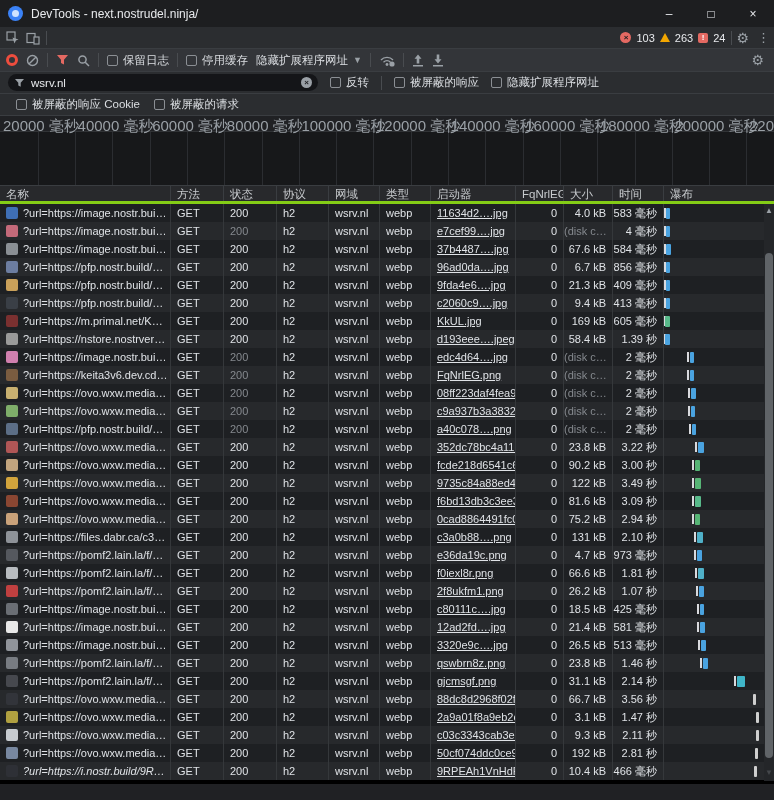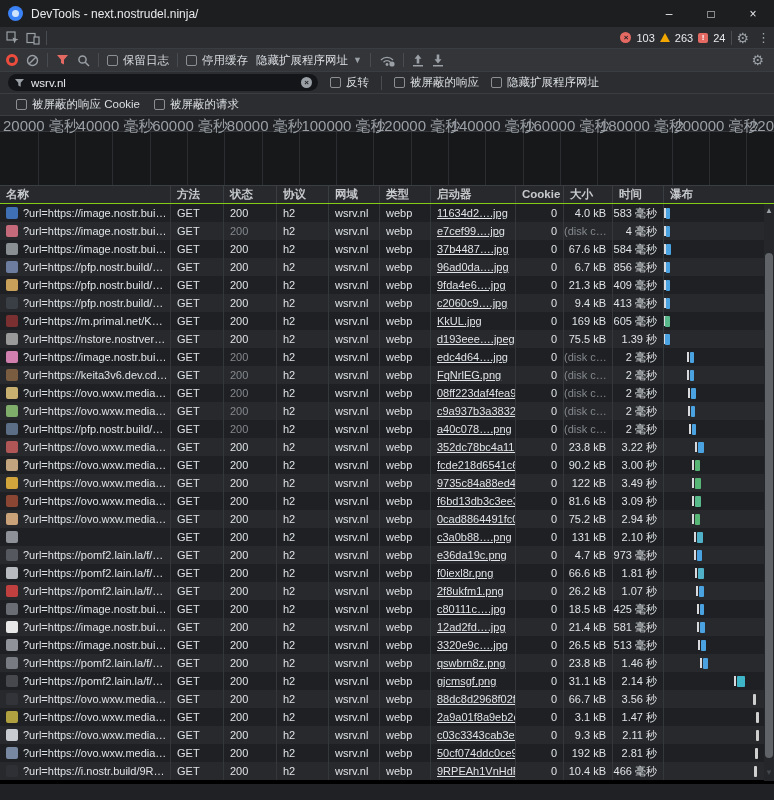--- a/index.html
+++ b/index.html
@@ -57,21 +57,21 @@
   .chipsbar .chk{margin-left:8px;}
 
   
   .overview{height:70px;background:#17181a;position:relative;overflow:hidden;border-bottom:1px solid #3a3d41;box-sizing:border-box;}
   .ruler{position:absolute;left:0;top:0;width:774px;height:15px;background:#202124;border-bottom:1px solid #313336;}
   .tick-label{position:absolute;top:1px;width:70px;text-align:right;color:#9aa0a6;font-size:15px;white-space:nowrap;}
   .gridline{position:absolute;top:0;bottom:0;width:1px;background:#2b2d31;}
 
   
   .thead,.row{display:grid;grid-template-columns:171px 53px 53px 52px 51px 51px 85px 48px 49px 51px 1fr;}
-  .thead{height:18px;background:#28292c;border-bottom:1px solid #84cc16;box-sizing:border-box;font-weight:bold;}
+  .thead{height:18px;background:#28292c;border-bottom:3px solid #84cc16;box-sizing:border-box;}
   .thead .hcell{color:#c7cacd;font-size:11.5px;line-height:17px;padding:0 0 0 6px;border-right:1px solid #3a3d41;
                 white-space:nowrap;overflow:hidden;box-sizing:border-box;}
   .thead .hcell:last-child{border-right:none;}
   .tbody{height:577px;overflow:hidden;position:relative;}
   .row{height:18px;}
   .row.odd{background:#1e2023;}
   .row.even{background:#27292c;}
   .cell{font-size:11px;line-height:18px;color:#dfe2e6;padding:0 0 0 6px;border-right:1px solid #35383b;
         white-space:nowrap;overflow:hidden;box-sizing:border-box;}
   .cell.r{text-align:right;padding:0 6px 0 0;}
@@ -276,21 +276,21 @@
   </div>
 
   <div class="thead" id="thead">
       <div class="hcell">名称</div>
       <div class="hcell">方法</div>
       <div class="hcell">状态</div>
       <div class="hcell">协议</div>
       <div class="hcell">网域</div>
       <div class="hcell">类型</div>
       <div class="hcell">启动器</div>
-      <div class="hcell">Cookie</div>
+      <div class="hcell">FqNrlEG</div>
       <div class="hcell">大小</div>
       <div class="hcell">时间</div>
       <div class="hcell">瀑布</div>
     </div>
 
   <div class="tbody" id="tbody">
       <div class="row odd">
         <div class="cell namecell">
           <div class="thumb" style="background: rgb(63, 111, 181);"></div>
           <div style="overflow: hidden; white-space: nowrap;">?url=https://image.nostr.bui…</div>
@@ -444,21 +444,21 @@
         </div>
         <div class="cell">GET</div>
         <div class="cell">200</div>
         <div class="cell">h2</div>
         <div class="cell">wsrv.nl</div>
         <div class="cell">webp</div>
         <div class="cell">
           <div class="init-link">d193eee….jpeg</div>
         </div>
         <div class="cell r">0</div>
-        <div class="cell r">75.5 kB</div>
+        <div class="cell r">58.4 kB</div>
         <div class="cell r">1.39 秒</div>
         <div class="cell wfcell">
           <div class="wf-tick" style="left: 0px;"></div>
           <div class="wf-bar" style="left: 1px; width: 5px; background: rgb(74, 163, 224);"></div>
         </div>
       </div>
       <div class="row odd">
         <div class="cell namecell">
           <div class="thumb" style="background: rgb(208, 127, 174);"></div>
           <div style="overflow: hidden; white-space: nowrap;">?url=https://image.nostr.bui…</div>
@@ -664,20 +664,21 @@
         <div class="cell r">75.2 kB</div>
         <div class="cell r">2.94 秒</div>
         <div class="cell wfcell">
           <div class="wf-tick" style="left: 28px;"></div>
           <div class="wf-bar" style="left: 31px; width: 5px; background: rgb(87, 181, 118);"></div>
         </div>
       </div>
       <div class="row odd">
         <div class="cell namecell">
           <div class="thumb" style="background: rgb(142, 146, 152);"></div>
+          <div style="overflow: hidden; white-space: nowrap;">?url=https://files.dabr.ca/c3…</div>
         </div>
         <div class="cell">GET</div>
         <div class="cell">200</div>
         <div class="cell">h2</div>
         <div class="cell">wsrv.nl</div>
         <div class="cell">webp</div>
         <div class="cell">
           <div class="init-link">c3a0b88….png</div>
         </div>
         <div class="cell r">0</div>
@@ -932,21 +933,21 @@
         <div class="cell r">0</div>
         <div class="cell r">192 kB</div>
         <div class="cell r">2.81 秒</div>
         <div class="cell wfcell">
           <div class="wf-bar" style="left: 91px; width: 3px; background: rgb(207, 207, 207);"></div>
         </div>
       </div>
       <div class="row even">
         <div class="cell namecell">
           <div class="thumb" style="background: rgb(46, 48, 54);"></div>
-          <div style="overflow: hidden; white-space: nowrap;">?url=https://i.nostr.build/9R…</div>
+          <div style="overflow: hidden; white-space: nowrap; font-style: italic;">?url=https://i.nostr.build/9R…</div>
         </div>
         <div class="cell">GET</div>
         <div class="cell">200</div>
         <div class="cell">h2</div>
         <div class="cell">wsrv.nl</div>
         <div class="cell">webp</div>
         <div class="cell">
           <div class="init-link">9RPEAh1VnHdPz</div>
         </div>
         <div class="cell r">0</div>

